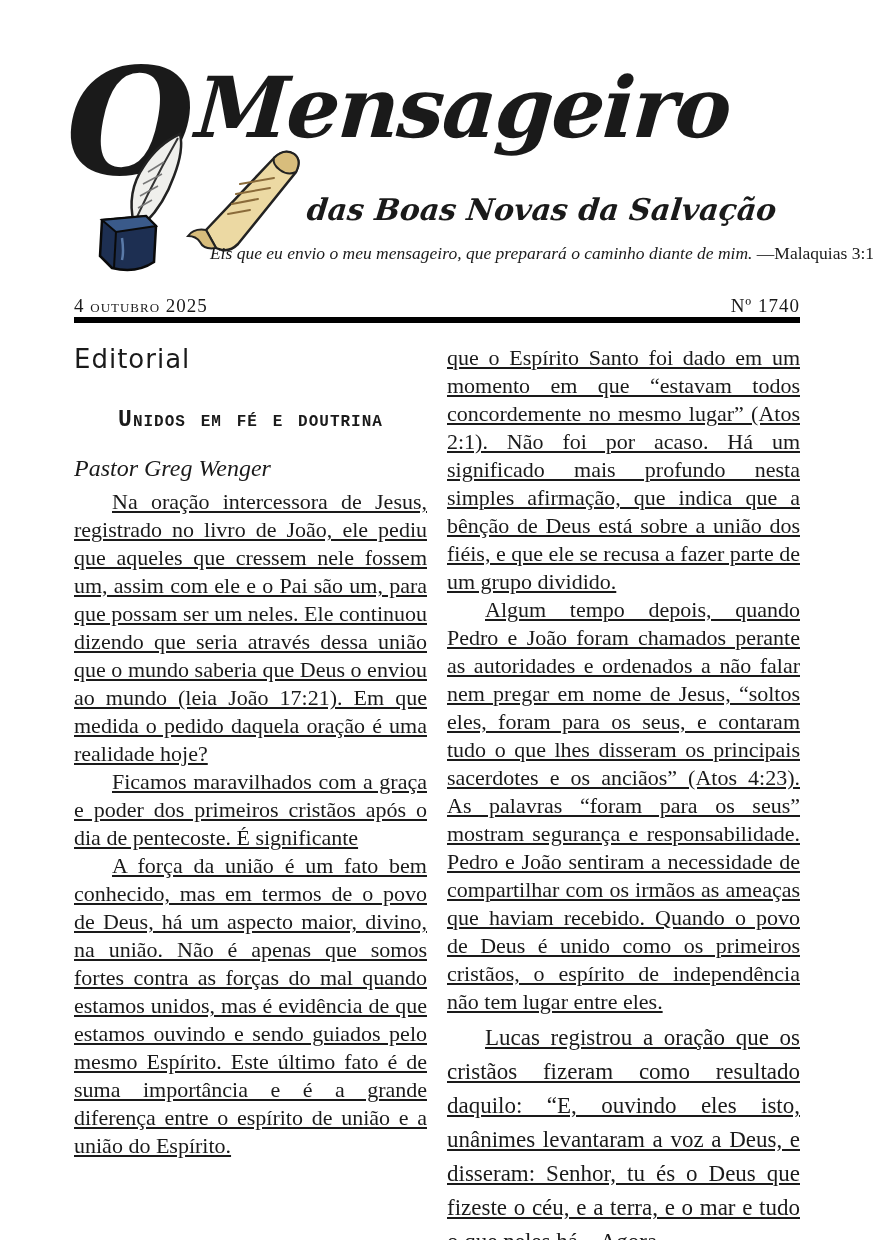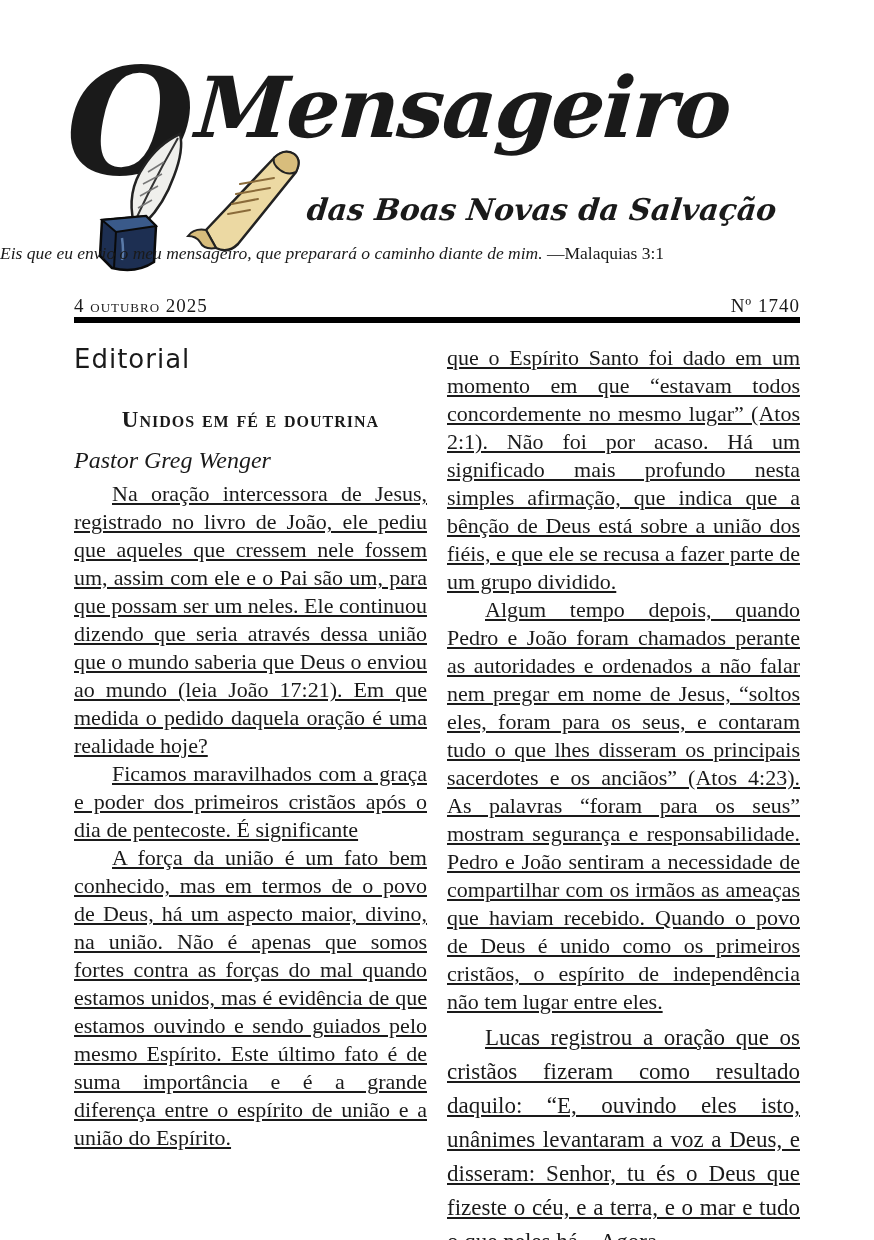--- a/index.html
+++ b/index.html
@@ -36,21 +36,21 @@
   .subtitle {
     position: absolute; right: 98px; top: 192px;
     font-family: "DejaVu Serif", serif;
     font-style: italic; font-weight: bold;
     font-size: 30px; letter-spacing: 0px;
     transform: skewX(-6deg);
     white-space: nowrap;
   }
   .verse-line {
     position: absolute; left: 0; top: 243px; width: 100%;
-    text-align: left; font-size: 17.5px; white-space: nowrap;
+    text-align: right; font-size: 17.5px; white-space: nowrap;
   }
   .verse-quote { font-style: italic; }
   .verse-ref { font-style: normal; }
 
   
   .dateline {
     position: absolute; left: 74px; top: 295px; width: 726px;
     display: flex; justify-content: space-between; align-items: baseline;
     font-size: 19px; font-variant: small-caps; letter-spacing: 1px;
   }
@@ -70,24 +70,24 @@
     font-family: "DejaVu Sans", sans-serif;
     font-weight: normal;
     font-size: 26px; line-height: 1.2;
     letter-spacing: 1px;
   }
   .article-title {
     margin-top: 32px;
     text-align: center;
     font-variant: small-caps;
     font-weight: bold;
-    font-size: 23px; letter-spacing: 1px;
+    font-size: 23px; letter-spacing: 1px; font-family: Liberation Mono, monospace;
   }
   .byline {
-    margin-top: 12px;
+    margin-top: 20px;
     font-style: italic;
     font-size: 24px; line-height: 1.3;
   }
   .body-text p {
     font-size: 22px; line-height: 28px;
     text-align: justify;
     text-indent: 38px;
     margin: 0;
     text-decoration: underline;
   }

